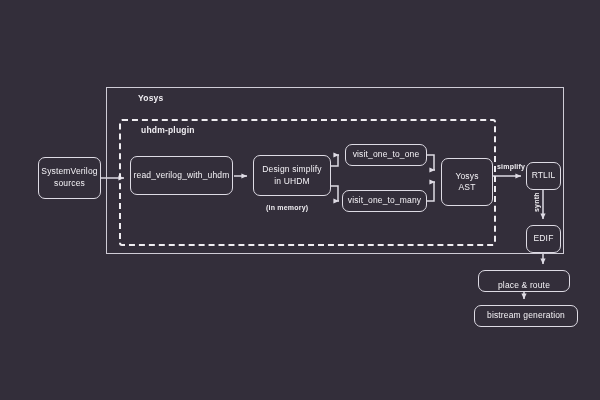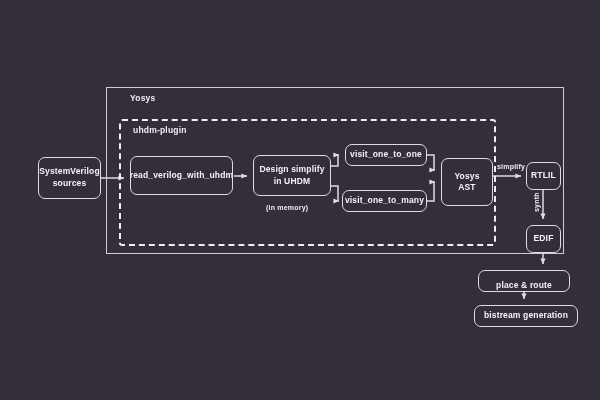--- a/index.html
+++ b/index.html
@@ -29,31 +29,32 @@
     border: 2px dashed #f0eef2;
     border-radius: 3px;
   }
   .group-label {
     position: absolute;
     color: #f0eef2;
     font-size: 8.5px;
     font-weight: bold;
     letter-spacing: .2px;
     white-space: nowrap;
+    margin-left: 8px;
   }
 
   
   .node {
     position: absolute;
     box-sizing: border-box;
     border: 1.5px solid #dedbe4;
     border-radius: 7px;
     color: #f5f3f7;
     font-size: 8.5px;
-    font-weight: bold;
+    font-weight: normal;
     letter-spacing: .15px;
     display: flex;
     align-items: center;
     justify-content: center;
     text-align: center;
     line-height: 1.35;
     padding: 0 4px;
     background: transparent;
   }
   .node.two-line { line-height: 1.4; }

